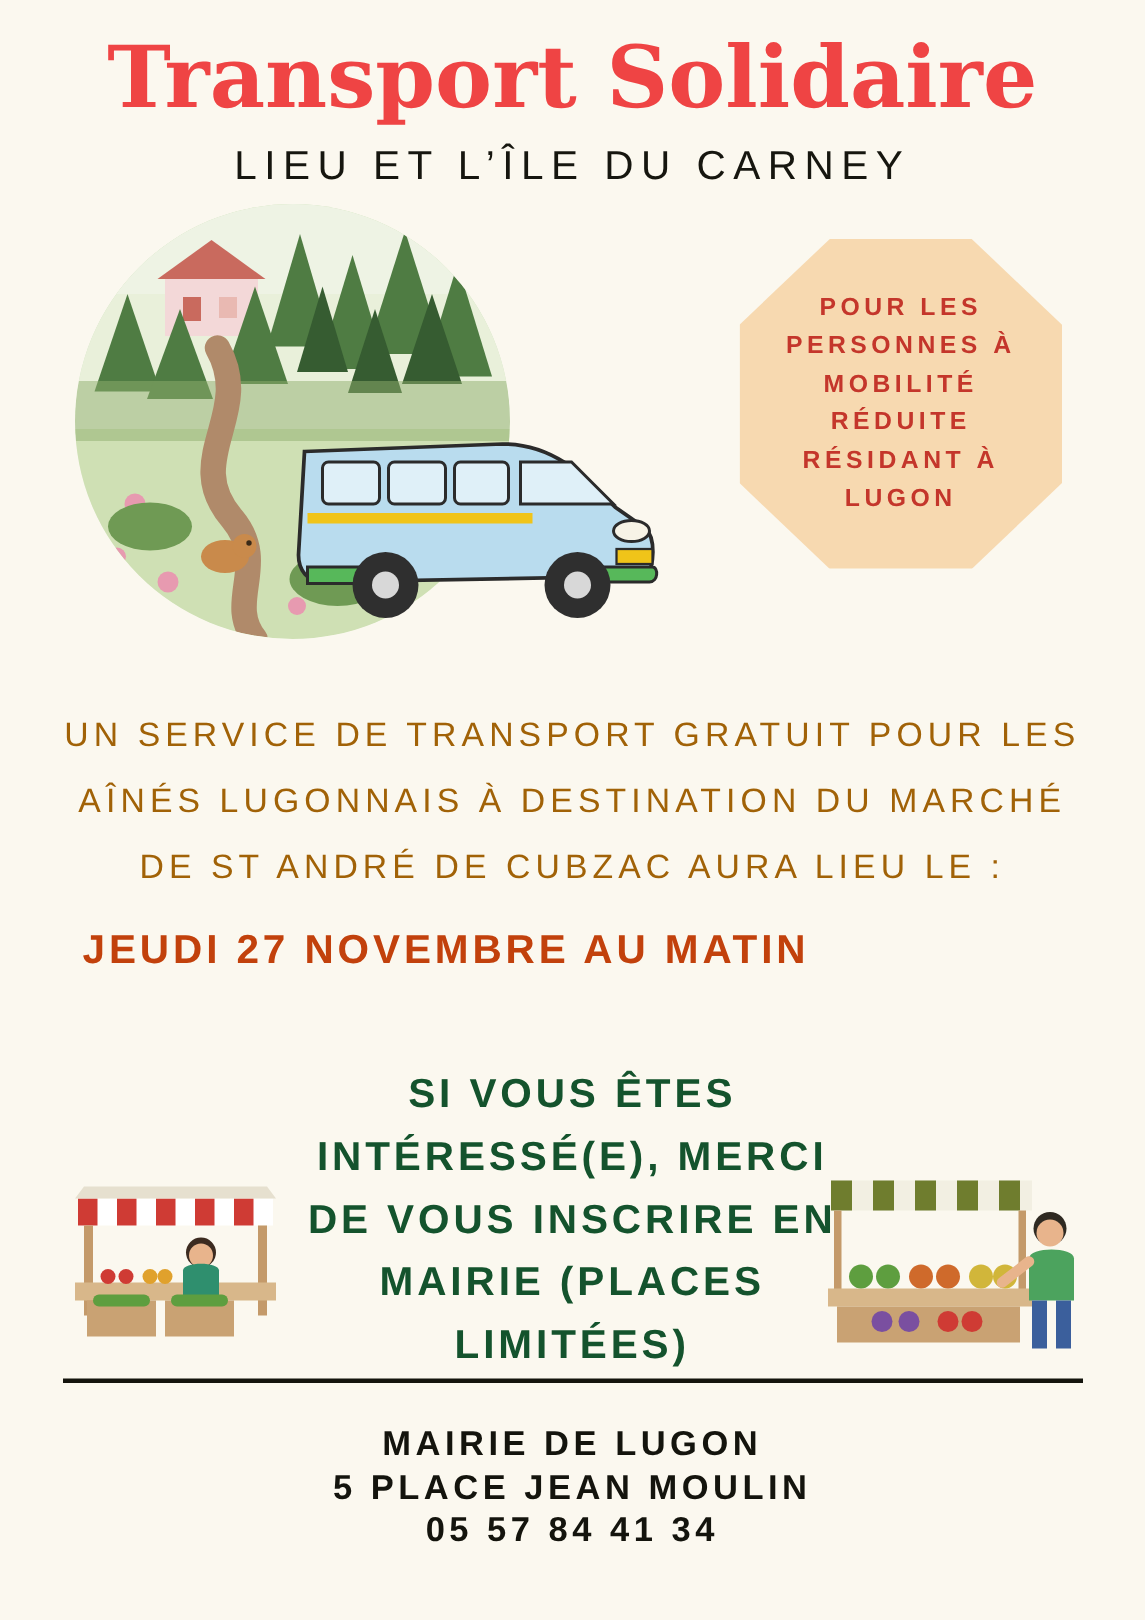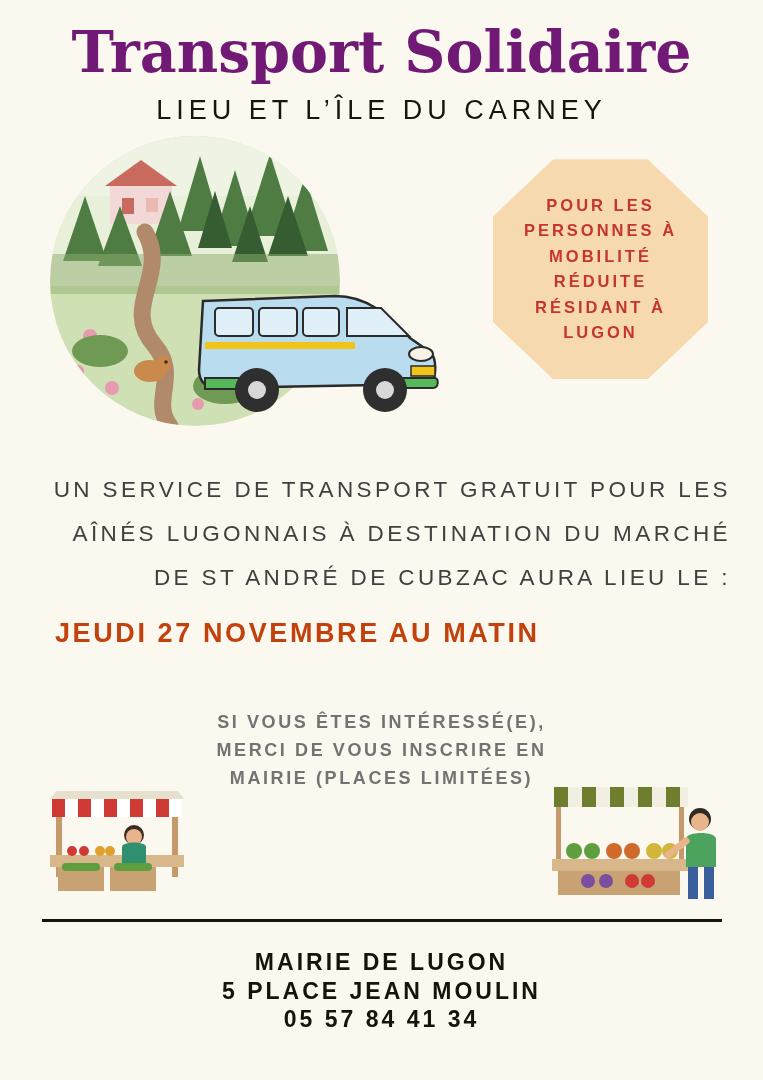--- a/index.html
+++ b/index.html
@@ -17,21 +17,21 @@
     background: #fbf8ef;
   }
 
   
   .title {
     text-align: center;
     font-family: "DejaVu Serif", serif;
     font-weight: bold;
     font-size: 57px;
     letter-spacing: 0px;
-    color: #701a75;
+    color: #ef4444;
     margin-top: 22px;
     line-height: 1.05;
   }
   .subtitle {
     text-align: center;
     font-size: 27px;
     letter-spacing: 5px;
     color: #16160f;
     margin-top: 10px;
     line-height: 1.35;
@@ -84,22 +84,22 @@
     color: #c4362b;
     padding: 0 10px;
   }
 
   
   .body-text {
     margin: 12px 32px 0 32px;
     font-size: 22.5px;
     letter-spacing: 3.4px;
     line-height: 1.95;
-    color: #404040;
-    text-align: right;
+    color: #a16207;
+    text-align: center;
   }
   .date-line {
     margin: 18px 0 0 55px;
     font-size: 27px;
     font-weight: bold;
     letter-spacing: 2.6px;
     color: #c2410c;
   }
 
   
@@ -108,23 +108,23 @@
     margin-top: 52px;
     height: 210px;
   }
   .green-text {
     position: absolute;
     left: 50%;
     transform: translateX(-50%);
     top: 8px;
     width: 380px;
     text-align: center;
-    color: #737373;
-    font-weight: bold;
-    font-size: 18px;
+    color: #14532d;
+    font-weight: bold;
+    font-size: 27px;
     letter-spacing: 2.6px;
     line-height: 1.55;
   }
   .stall-left {
     position: absolute;
     left: 42px;
     top: 70px;
     width: 150px;
     height: 130px;
   }

